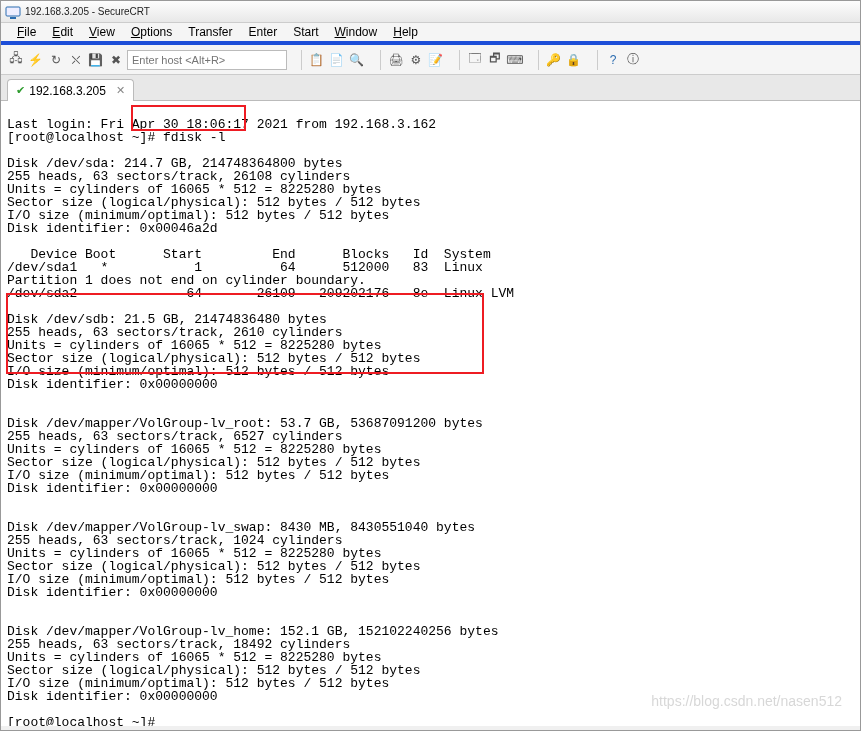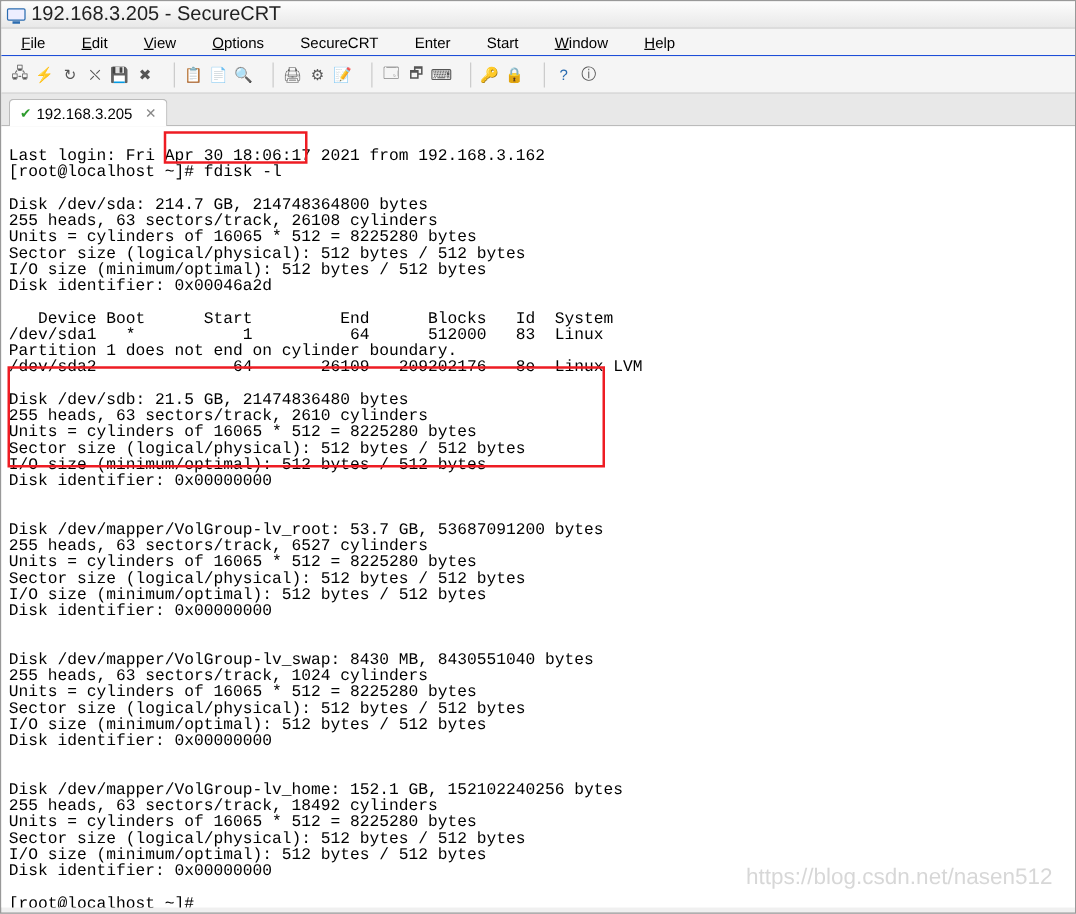--- a/index.html
+++ b/index.html
@@ -23,29 +23,29 @@
   }
   .app-icon {
     width: 16px;
     height: 16px;
     display: inline-flex;
     align-items: center;
     justify-content: center;
     font-size: 11px;
     color: #2b6cb0;
   }
-  .titlebar-text { font-size: 16px; color: #222; }
+  .titlebar-text { font-size: 10px; color: #222; }
   .menubar {
     height: 22px;
     background: #f5f5f5;
-    border-bottom: 1px solid #1d4ed8;
+    border-bottom: 4px solid #1d4ed8;
     display: flex;
     align-items: center;
     padding: 0 8px;
-    gap: 13px;
+    gap: 0;
   }
   .menu-item {
     padding: 2px 8px;
     cursor: default;
   }
   .menu-item u { text-decoration: underline; }
   .toolbar {
     height: 30px;
     background: #f5f5f5;
     border-bottom: 1px solid #ccc;
@@ -133,56 +133,57 @@
     border: 2px solid #ee1c23;
     position: absolute;
     pointer-events: none;
   }
   .watermark {
     position: absolute;
     right: 18px;
     bottom: 18px;
     color: rgba(140,140,140,0.35);
     font-family: Arial, sans-serif;
-    font-size: 18px;
+    font-size: 14px;
   }
 </style>
 </head>
 <body>
 
 <div class="titlebar">
   <span class="app-icon">
     <svg width="16" height="16" viewBox="0 0 16 16">
         <rect x="1" y="3" width="14" height="9" rx="1" fill="#eef" stroke="#2b6cb0"></rect>
         <rect x="5" y="13" width="6" height="2" fill="#2b6cb0"></rect>
       </svg>
   </span>
   <span class="titlebar-text">192.168.3.205 - SecureCRT</span>
 </div>
 
 <div class="menubar">
   <span class="menu-item"><u>F</u><span>ile</span></span>
   <span class="menu-item"><u>E</u>dit</span>
   <span class="menu-item"><u>V</u>iew</span>
   <span class="menu-item"><u>O</u>ptions</span>
-  <span class="menu-item">SecureCRT</span>
+  <span class="menu-item">Transfer</span>
   <span class="menu-item">Enter</span>
   <span class="menu-item">Start</span>
   <span class="menu-item"><u>W</u>indow</span>
   <span class="menu-item"><u>H</u>elp</span>
 </div>
 
 <div class="toolbar">
   <div class="tb-group">
     <span class="tb-btn">🖧</span>
     <span class="tb-btn">⚡</span>
     <span class="tb-btn">↻</span>
     <span class="tb-btn">⛌</span>
     <span class="tb-btn">💾</span>
     <span class="tb-btn">✖</span>
+    <input class="host-input" placeholder="Enter host &lt;Alt+R&gt;" style="">
   </div>
   <span class="tb-sep"></span>
   <div class="tb-group">
     <span class="tb-btn">📋</span>
     <span class="tb-btn">📄</span>
     <span class="tb-btn">🔍</span>
   </div>
   <span class="tb-sep"></span>
   <div class="tb-group">
     <span class="tb-btn">🖨</span>

